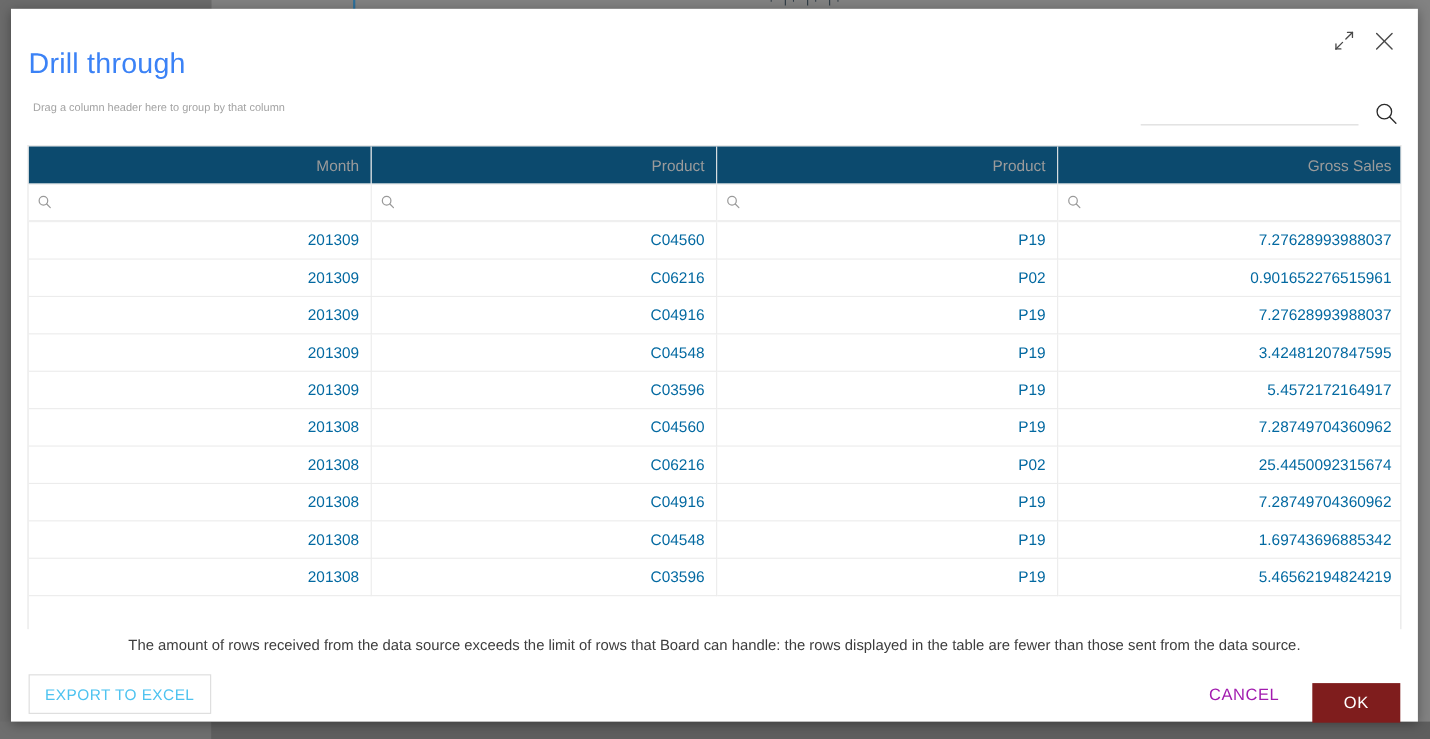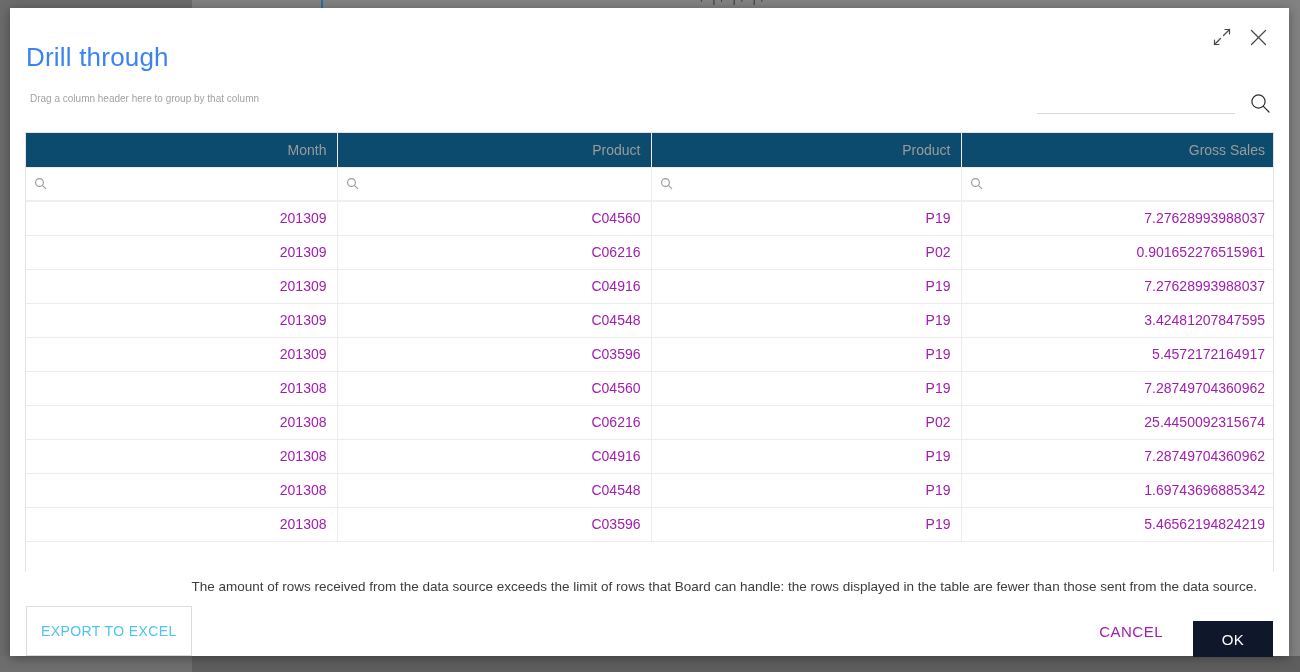--- a/index.html
+++ b/index.html
@@ -189,47 +189,48 @@
   }
   tr.filter-row td.fcell:last-child { border-right: none; }
   .filter-inner { display: flex; align-items: center; }
   .mag-sm { color: #9a9a9a; display: flex; align-items: center; }
 
   tbody td.dcell {
     height: 34px;
     text-align: right;
     padding: 0 10px;
     font-size: 14px;
-    color: #a21caf;
+    color: #0369a1;
     border-right: 1px solid #ececec;
     border-bottom: 1px solid #ececec;
     background: #fff;
     white-space: nowrap;
     overflow: hidden;
   }
   tbody td.dcell:last-child { border-right: none; }
 
   
   #warning {
     position: absolute;
     left: 0;
     right: 0;
     top: 571px;
-    text-align: right;
+    text-align: center;
     font-size: 13.5px;
     color: #3d3d3d;
-    padding: 0 32px;
+    padding: 0 16px;
   }
   #footer-bar {
     position: absolute;
     left: 0;
     right: 0;
     top: 598px;
     height: 50px;
     display: flex;
+    align-items: center;
     padding: 0 16px;
   }
   #export-btn {
     border: 1px solid #dcdcdc;
     background: #fff;
     color: #4ec3f0;
     font-size: 14px;
     letter-spacing: 0.4px;
     padding: 9px 14px;
     cursor: pointer;
@@ -246,21 +247,21 @@
     background: transparent;
     color: #a21caf;
     font-size: 15px;
     letter-spacing: 0.5px;
     cursor: pointer;
     padding: 8px 10px;
     font-family: "Liberation Sans", sans-serif;
   }
   #ok-btn {
     border: none;
-    background: #0f172a;
+    background: #7f1d1d;
     color: #ffffff;
     font-size: 15px;
     letter-spacing: 0.5px;
     cursor: pointer;
     width: 80px;
     height: 36px;
     font-family: "Liberation Sans", sans-serif;
     margin-top: 16px;
   }
 </style>

